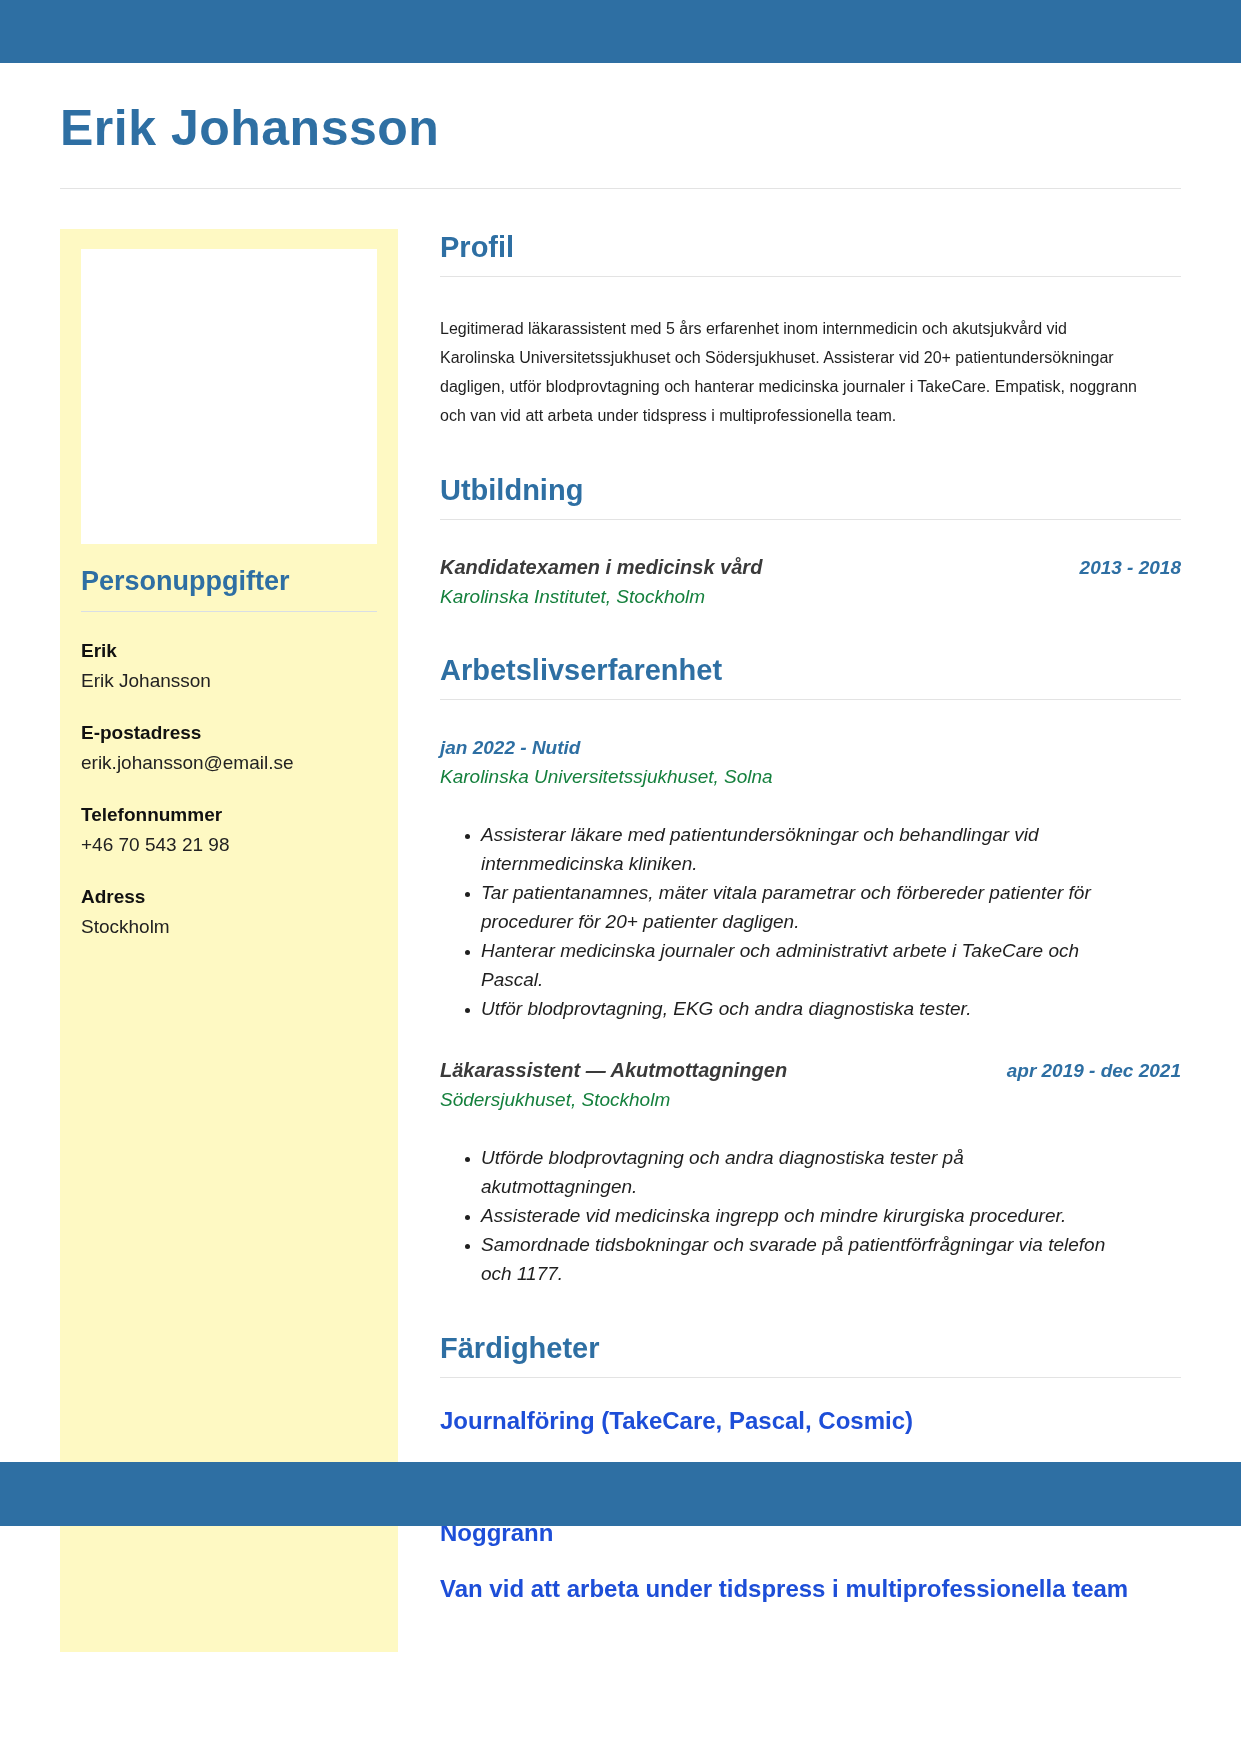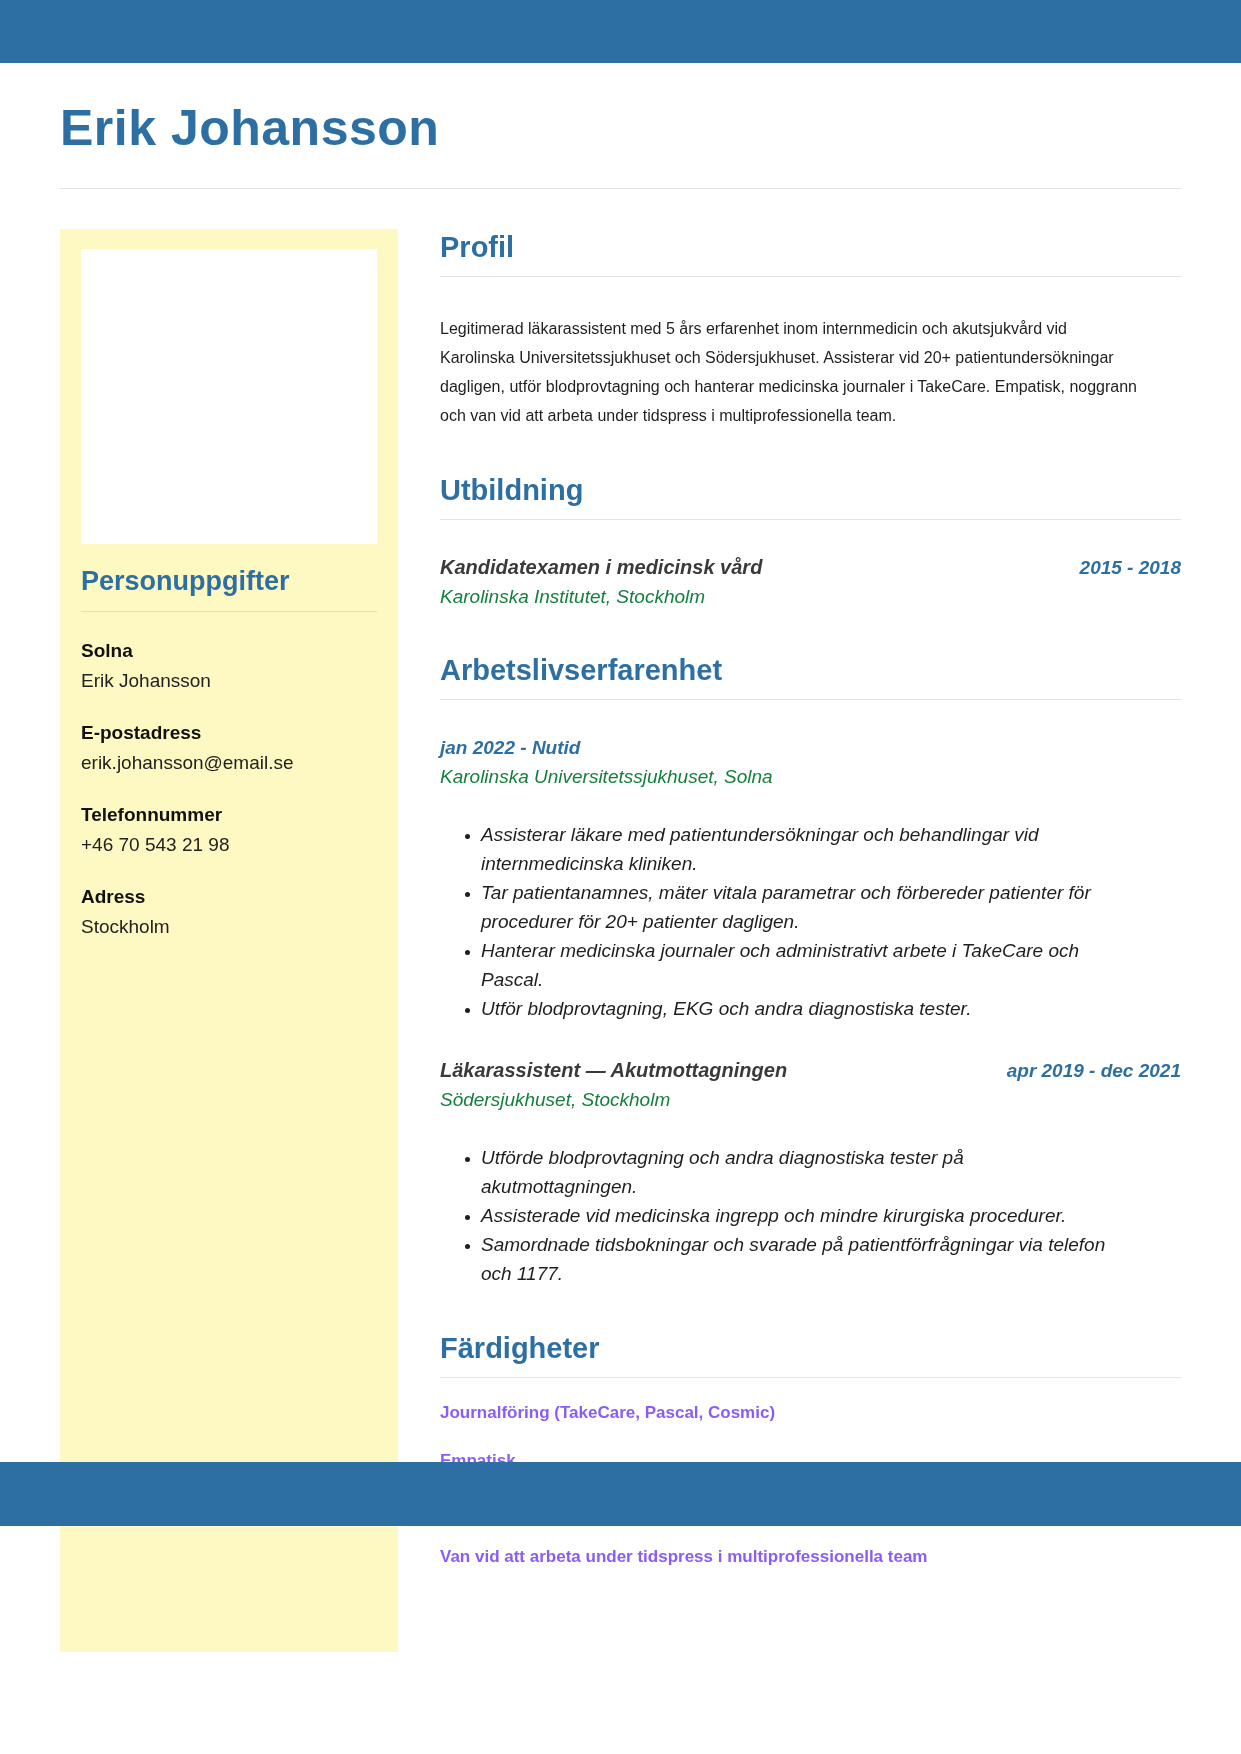--- a/index.html
+++ b/index.html
@@ -133,24 +133,24 @@
     max-width: 680px;
   }
   .entry ul li {
     font-size: 19px;
     line-height: 29px;
     color: #1f1f1f;
   }
   .entry ul li::marker { color: #1f1f1f; font-size: 15px; }
 
   .skill-item {
-    margin-top: 22px;
-    font-size: 17px;
-    font-weight: bold;
-    color: #8b5cf6;
+    margin-top: 30px;
+    font-size: 24px;
+    font-weight: bold;
+    color: #1d4ed8;
     line-height: 26px;
   }
 </style>
 </head>
 <body>
 
 <div class="page">
 
   <div class="accent-bar-top"></div>
 
@@ -160,21 +160,21 @@
   </div>
 
   <div class="content">
 
     <aside class="sidebar">
       <div class="photo-placeholder"></div>
       <h2>Personuppgifter</h2>
       <div class="rule"></div>
 
       <div class="field">
-        <div class="label">Solna</div>
+        <div class="label">Erik</div>
         <div class="value">Erik Johansson</div>
       </div>
       <div class="field">
         <div class="label">E-postadress</div>
         <div class="value">erik.johansson@email.se</div>
       </div>
       <div class="field">
         <div class="label">Telefonnummer</div>
         <div class="value">+46 70 543 21 98</div>
       </div>
@@ -191,21 +191,21 @@
         <div class="rule"></div>
         <p class="profile-text">Legitimerad läkarassistent med 5 års erfarenhet inom internmedicin och akutsjukvård vid Karolinska Universitetssjukhuset och Södersjukhuset. Assisterar vid 20+ patientundersökningar dagligen, utför blodprovtagning och hanterar medicinska journaler i TakeCare. Empatisk, noggrann och van vid att arbeta under tidspress i multiprofessionella team.</p>
       </section>
 
       <section class="section">
         <h2>Utbildning</h2>
         <div class="rule"></div>
         <div class="entry">
           <div class="entry-head">
             <span class="entry-title">Kandidatexamen i medicinsk vård</span>
-            <span class="entry-dates">2015 - 2018</span>
+            <span class="entry-dates">2013 - 2018</span>
           </div>
           <div class="entry-sub">Karolinska Institutet, Stockholm</div>
         </div>
       </section>
 
       <section class="section">
         <h2>Arbetslivserfarenhet</h2>
         <div class="rule"></div>
 
         <div class="entry">

